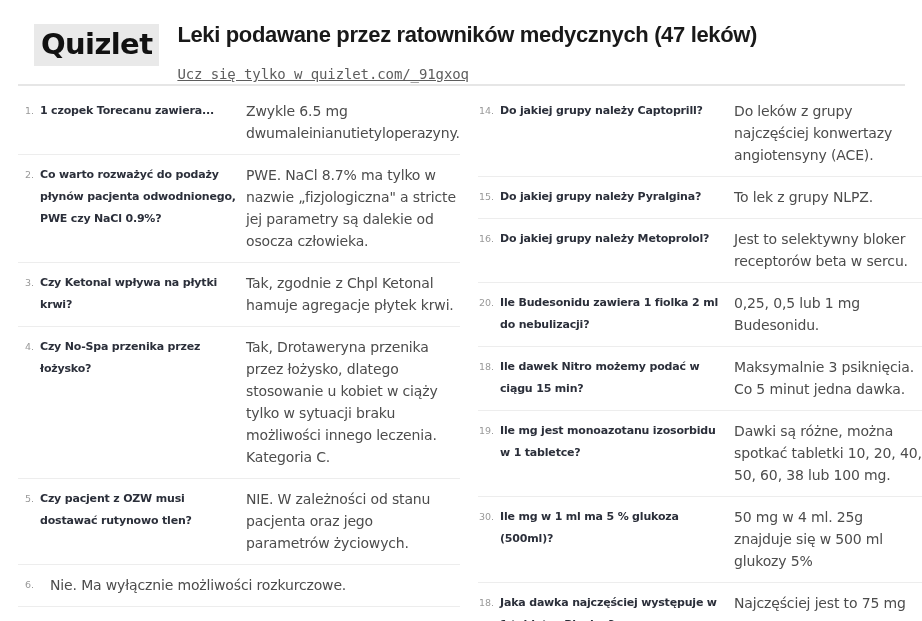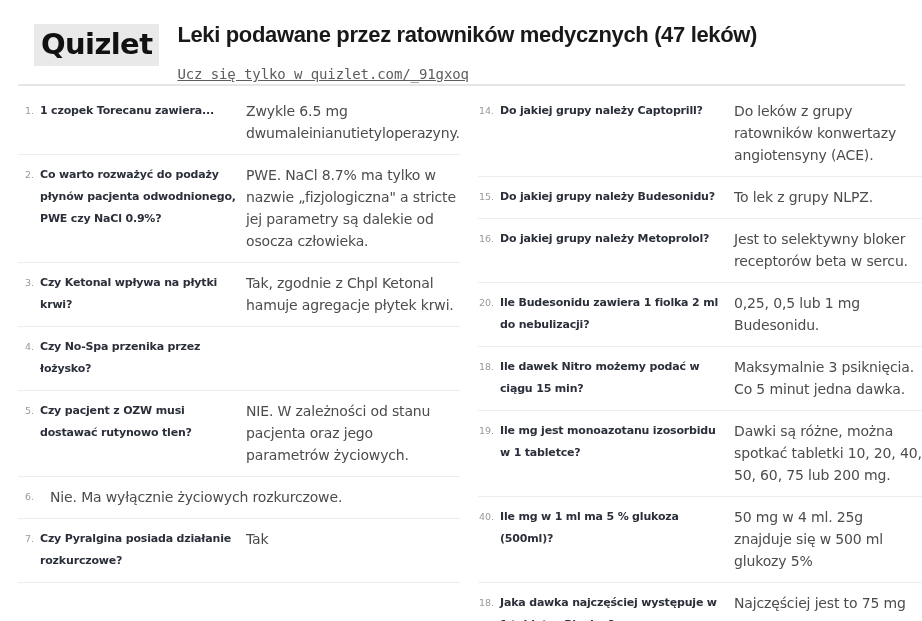--- a/index.html
+++ b/index.html
@@ -179,70 +179,71 @@
           <div class="qa-answer">PWE. NaCl 8.7% ma tylko w nazwie „fizjologiczna" a stricte jej parametry są dalekie od osocza człowieka.</div>
         </div>
         <div class="qa-row">
           <div class="qa-num">3.</div>
           <div class="qa-question">Czy Ketonal wpływa na płytki krwi?</div>
           <div class="qa-answer">Tak, zgodnie z Chpl Ketonal hamuje agregacje płytek krwi.</div>
         </div>
         <div class="qa-row">
           <div class="qa-num">4.</div>
           <div class="qa-question">Czy No-Spa przenika przez łożysko?</div>
+          <div class="qa-answer">Tak, Drotaweryna przenika przez łożysko, dlatego stosowanie u kobiet w ciąży tylko w sytuacji braku możliwości innego leczenia. Kategoria C.</div>
         </div>
         <div class="qa-row">
           <div class="qa-num">5.</div>
           <div class="qa-question">Czy pacjent z OZW musi dostawać rutynowo tlen?</div>
           <div class="qa-answer">NIE. W zależności od stanu pacjenta oraz jego parametrów życiowych.</div>
         </div>
         <div class="qa-row">
           <div class="qa-num">6.</div>
-          <div class="qa-answer">Nie. Ma wyłącznie życiowych rozkurczowe.</div>
+          <div class="qa-answer">Nie. Ma wyłącznie możliwości rozkurczowe.</div>
         </div>
         <div class="qa-row">
           <div class="qa-num">7.</div>
           <div class="qa-question">Czy Pyralgina posiada działanie rozkurczowe?</div>
           <div class="qa-answer">Tak</div>
         </div>
       </div>
 
     <div class="col col-right" id="col-right">
         <div class="qa-row">
           <div class="qa-num">14.</div>
           <div class="qa-question">Do jakiej grupy należy Captoprill?</div>
-          <div class="qa-answer">Do leków z grupy ratowników konwertazy angiotensyny (ACE).</div>
+          <div class="qa-answer">Do leków z grupy najczęściej konwertazy angiotensyny (ACE).</div>
         </div>
         <div class="qa-row">
           <div class="qa-num">15.</div>
-          <div class="qa-question">Do jakiej grupy należy Budesonidu?</div>
+          <div class="qa-question">Do jakiej grupy należy Pyralgina?</div>
           <div class="qa-answer">To lek z grupy NLPZ.</div>
         </div>
         <div class="qa-row">
           <div class="qa-num">16.</div>
           <div class="qa-question">Do jakiej grupy należy Metoprolol?</div>
           <div class="qa-answer">Jest to selektywny bloker receptorów beta w sercu.</div>
         </div>
         <div class="qa-row">
           <div class="qa-num">20.</div>
           <div class="qa-question">Ile Budesonidu zawiera 1 fiolka 2 ml do nebulizacji?</div>
           <div class="qa-answer">0,25, 0,5 lub 1 mg Budesonidu.</div>
         </div>
         <div class="qa-row">
           <div class="qa-num">18.</div>
           <div class="qa-question">Ile dawek Nitro możemy podać w ciągu 15 min?</div>
           <div class="qa-answer">Maksymalnie 3 psiknięcia. Co 5 minut jedna dawka.</div>
         </div>
         <div class="qa-row">
           <div class="qa-num">19.</div>
           <div class="qa-question">Ile mg jest monoazotanu izosorbidu w 1 tabletce?</div>
-          <div class="qa-answer">Dawki są różne, można spotkać tabletki 10, 20, 40, 50, 60, 75 lub 200 mg.</div>
-        </div>
-        <div class="qa-row">
-          <div class="qa-num">40.</div>
+          <div class="qa-answer">Dawki są różne, można spotkać tabletki 10, 20, 40, 50, 60, 38 lub 100 mg.</div>
+        </div>
+        <div class="qa-row">
+          <div class="qa-num">30.</div>
           <div class="qa-question">Ile mg w 1 ml ma 5 % glukoza (500ml)?</div>
           <div class="qa-answer">50 mg w 4 ml. 25g znajduje się w 500 ml glukozy 5%</div>
         </div>
         <div class="qa-row">
           <div class="qa-num">18.</div>
           <div class="qa-question">Jaka dawka najczęściej występuje w 1 tabletce Plavixu?</div>
           <div class="qa-answer">Najczęściej jest to 75 mg</div>
         </div>
       </div>
 

